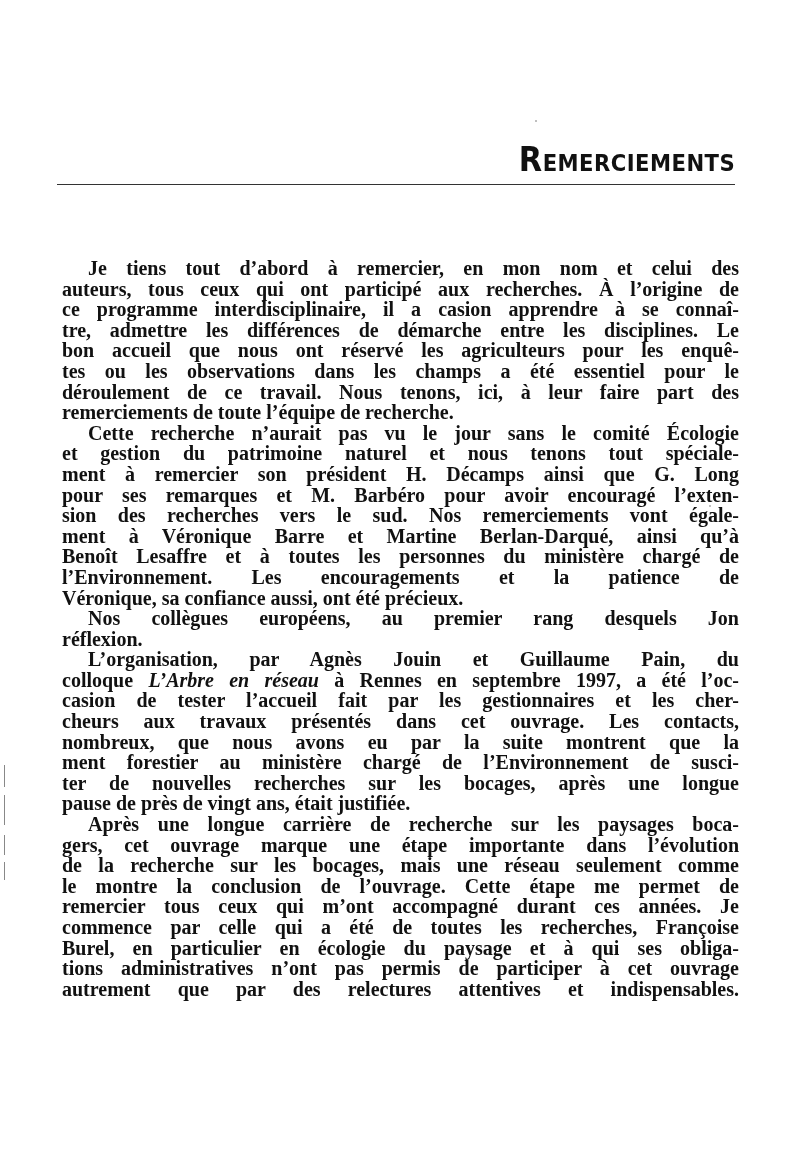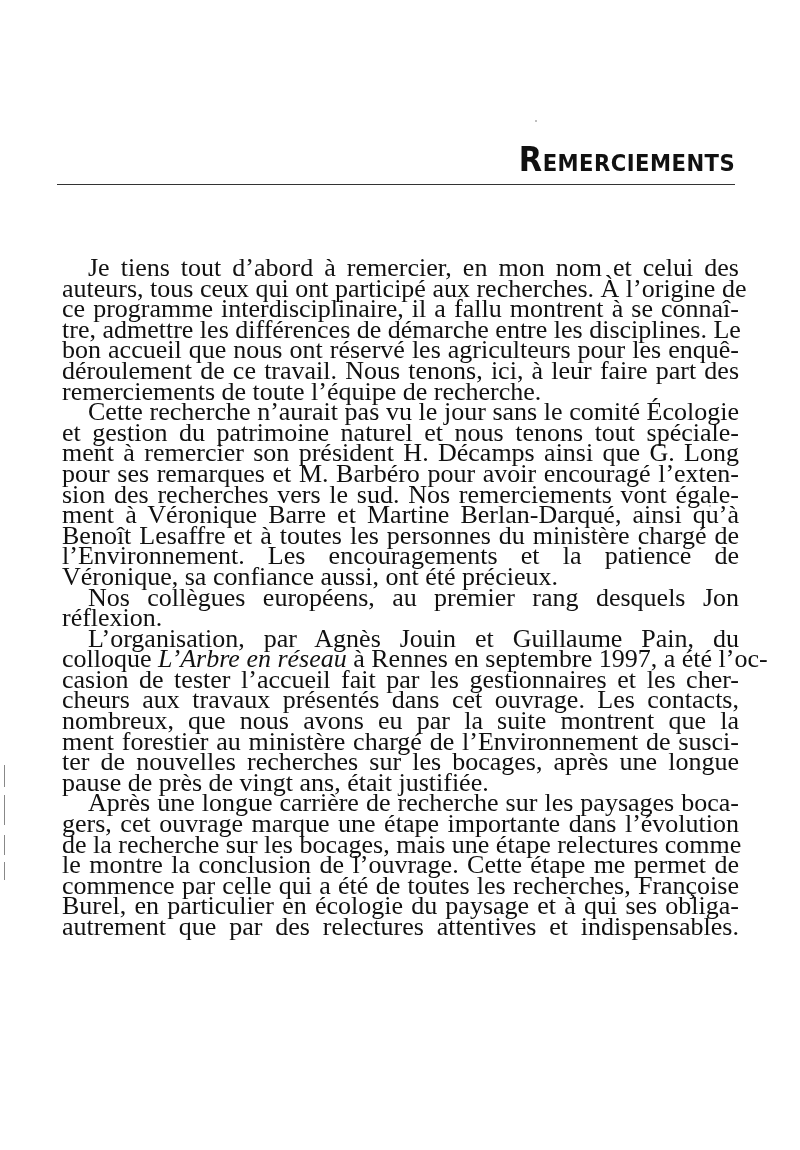--- a/index.html
+++ b/index.html
@@ -42,24 +42,25 @@
       top: 44px;
       width: 678px;
       height: 0;
       border-top: 1.3px solid #333;
     }
     .body-text {
       position: absolute;
       left: 62px;
       top: 258px;
       width: 677px;
-      font-size: 26px;
+      font-size: 20px;
       line-height: 20.6px;
       text-align: justify;
       hyphens: none;
+      font-weight: bold;
     }
     .line {
       display: block;
       text-align: justify;
       text-align-last: justify;
       white-space: nowrap;
       height: 20.6px;
     }
     .line.last {
       text-align-last: left;
@@ -87,23 +88,24 @@
 
 <header class="page-header">
   <div class="chapter-title">Remerciements</div>
   <div class="header-rule"></div>
 </header>
 
 <main class="body-text">
   <div class="para">
       <span class="line">Je tiens tout d’abord à remercier, en mon nom et celui des</span>
       <span class="line">auteurs, tous ceux qui ont participé aux recherches. À l’origine de</span>
-      <span class="line">ce programme interdisciplinaire, il a fallu montrent à se connaî-</span>
+      <span class="line">ce programme interdisciplinaire, il a casion apprendre à se connaî-</span>
       <span class="line">tre, admettre les différences de démarche entre les disciplines. Le</span>
       <span class="line">bon accueil que nous ont réservé les agriculteurs pour les enquê-</span>
+      <span class="line">tes ou les observations dans les champs a été essentiel pour le</span>
       <span class="line">déroulement de ce travail. Nous tenons, ici, à leur faire part des</span>
       <span class="line last">remerciements de toute l’équipe de recherche.</span>
     </div>
   <div class="para">
       <span class="line">Cette recherche n’aurait pas vu le jour sans le comité Écologie</span>
       <span class="line">et gestion du patrimoine naturel et nous tenons tout spéciale-</span>
       <span class="line">ment à remercier son président H. Décamps ainsi que G. Long</span>
       <span class="line">pour ses remarques et M. Barbéro pour avoir encouragé l’exten-</span>
       <span class="line">sion des recherches vers le sud. Nos remerciements vont égale-</span>
       <span class="line">ment à Véronique Barre et Martine Berlan-Darqué, ainsi qu’à</span>
@@ -121,24 +123,26 @@
       <span class="line">casion de tester l’accueil fait par les gestionnaires et les cher-</span>
       <span class="line">cheurs aux travaux présentés dans cet ouvrage. Les contacts,</span>
       <span class="line">nombreux, que nous avons eu par la suite montrent que la</span>
       <span class="line">ment forestier au ministère chargé de l’Environnement de susci-</span>
       <span class="line">ter de nouvelles recherches sur les bocages, après une longue</span>
       <span class="line last">pause de près de vingt ans, était justifiée.</span>
     </div>
   <div class="para">
       <span class="line">Après une longue carrière de recherche sur les paysages boca-</span>
       <span class="line">gers, cet ouvrage marque une étape importante dans l’évolution</span>
-      <span class="line">de la recherche sur les bocages, mais une étape relectures comme</span>
+      <span class="line">de la recherche sur les bocages, mais une réseau seulement comme</span>
       <span class="line">le montre la conclusion de l’ouvrage. Cette étape me permet de</span>
+      <span class="line">remercier tous ceux qui m’ont accompagné durant ces années. Je</span>
       <span class="line">commence par celle qui a été de toutes les recherches, Françoise</span>
       <span class="line">Burel, en particulier en écologie du paysage et à qui ses obliga-</span>
+      <span class="line">tions administratives n’ont pas permis de participer à cet ouvrage</span>
       <span class="line">autrement que par des relectures attentives et indispensables.</span>
     </div>
 </main>
 
 <div class="margin-mark" style="top:765px;height:22px;"></div>
 <div class="margin-mark" style="top:795px;height:30px;"></div>
 <div class="margin-mark" style="top:835px;height:20px;"></div>
 <div class="margin-mark" style="top:862px;height:18px;"></div>
 <div class="speck" style="left:535px;top:120px;"></div>
 <div class="speck" style="left:709px;top:505px;"></div>

